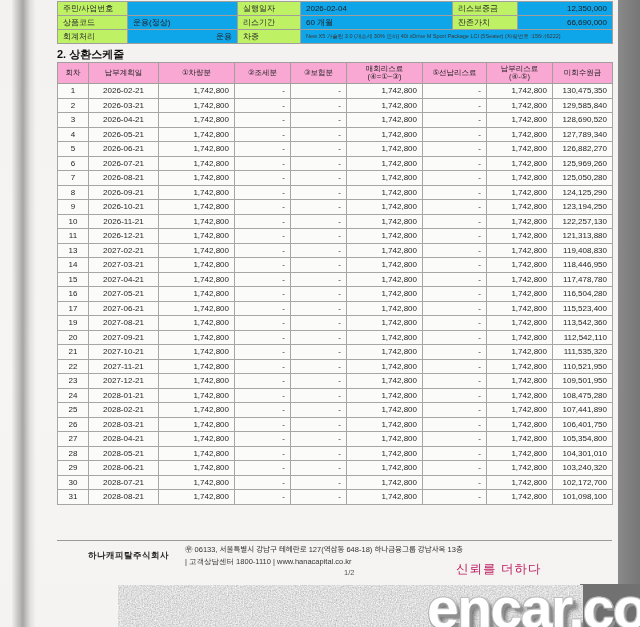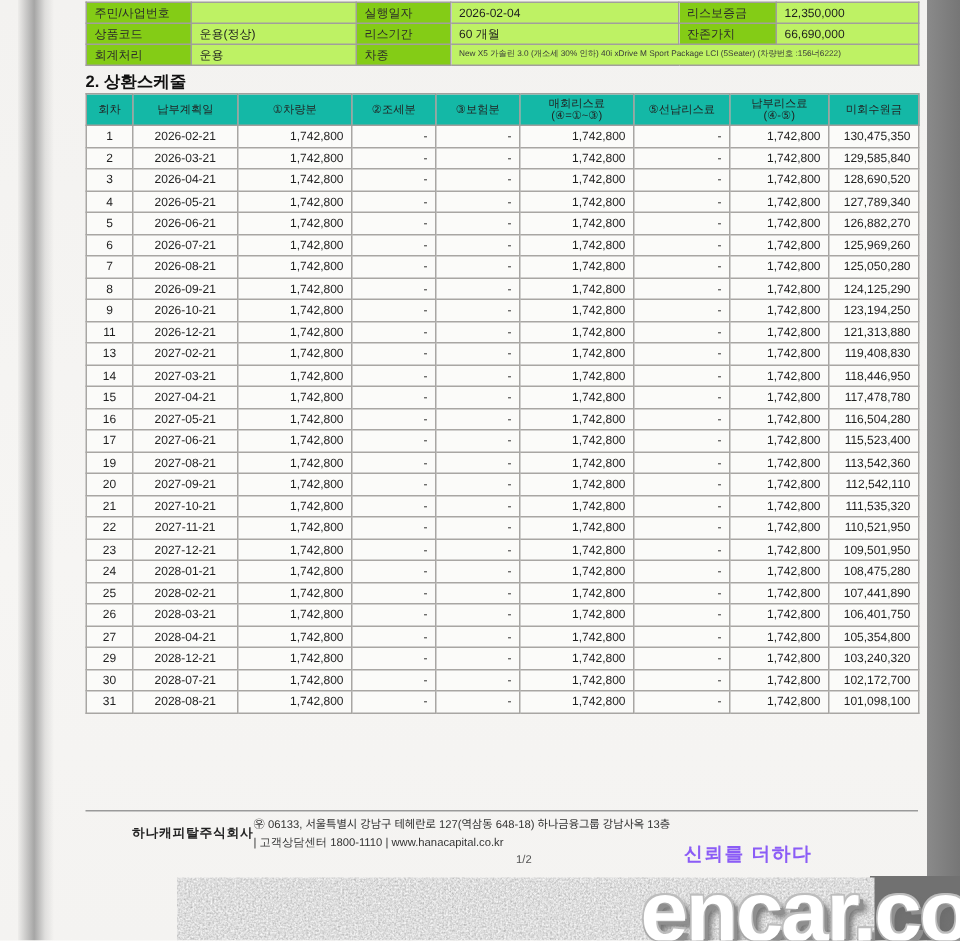--- a/index.html
+++ b/index.html
@@ -11,43 +11,43 @@
   }
   .right-band{position:absolute;left:618px;top:0;width:22px;height:627px;background:linear-gradient(90deg,#8a8a8a,#767676);z-index:0;}
   .corner-dark{position:absolute;left:580px;top:584px;width:60px;height:43px;background:#717171;z-index:1;}
   .edge-shadow{position:absolute;left:12px;top:0;width:24px;height:627px;
     background:linear-gradient(90deg,rgba(130,130,130,0.05),rgba(140,140,140,0.75) 45%,rgba(160,160,160,0.25) 75%,rgba(160,160,160,0));z-index:2;}
 
   
   table{border-collapse:collapse;table-layout:fixed;}
   .info-table{position:absolute;left:57px;top:1px;width:555px;z-index:3;}
   .info-table td{border:1px solid #a19f9c;height:13px;padding:0 5px;font-size:8px;line-height:9px;overflow:hidden;white-space:nowrap;}
-  .info-table td.lbl{background:#84cc16;color:#2a2a2a;}
-  .info-table td.val{background:#bef264;}
-  .info-table td.num{text-align:left;margin-top:28px;}
+  .info-table td.lbl{background:#bef264;color:#2a2a2a;}
+  .info-table td.val{background:#0ea5e9;}
+  .info-table td.num{text-align:right;margin-top:28px;}
   .info-table td.tiny{font-size:5.5px;color:#3a3a3a;}
 
   
   .section-title{position:absolute;left:57px;top:47px;font-size:11px;font-weight:bold;color:#111;z-index:3;text-align:center;}
 
   
   .sched{position:absolute;left:57px;top:62px;width:555px;z-index:3;background:#fbfbf9;}
-  .sched th{background:#14b8a6;border:1px solid #a19f9c;font-size:7.5px;font-weight:normal;color:#222;
+  .sched th{background:#f9a8d4;border:1px solid #a19f9c;font-size:7.5px;font-weight:normal;color:#222;
     height:20px;line-height:8.5px;white-space:pre-line;text-align:center;padding:0 1px;}
   .sched td{border:1px solid #a8a6a3;height:13.5px;font-size:8px;line-height:9px;padding:0 5px;white-space:nowrap;overflow:hidden;}
   .sched td.cc{text-align:center;padding:0 2px;}
   .sched td.rc{text-align:right;}
 
   
   .footer-rule{position:absolute;left:57px;top:540px;width:555px;height:1px;background:#9a9a9a;z-index:3;}
   .footer{position:absolute;left:88px;top:544px;display:flex;align-items:center;z-index:3;}
-  .company{font-size:8.5px;font-weight:bold;color:#222;margin-right:0;letter-spacing:0.5px;}
+  .company{font-size:8.5px;font-weight:bold;color:#222;margin-right:16px;letter-spacing:0.5px;}
   .addr{font-size:7.5px;color:#333;line-height:12px;}
   .page-number{position:absolute;left:344px;top:568px;font-size:7.5px;color:#555;z-index:3;}
-  .slogan{position:absolute;left:456px;top:561px;font-size:12.5px;font-weight:bold;color:#8b5cf6;letter-spacing:1px;z-index:3;}
+  .slogan{position:absolute;left:456px;top:561px;font-size:12.5px;font-weight:normal;color:#be185d;letter-spacing:1px;z-index:3;}
 
   
   .noise{position:absolute;left:118px;top:585px;width:465px;height:42px;z-index:2;}
   .watermark{position:absolute;left:427px;top:575px;z-index:4;
     font-size:57px;font-weight:bold;letter-spacing:-1.5px;color:#ffffff;
     text-shadow:-1px -1px 0 #bdbdbd,1px -1px 0 #bdbdbd,-1px 1px 0 #a8a8a8,3px 3px 0 #8f8f8f,5px 5px 4px #6d6d6d;}
 </style>
 </head>
 <body>
 
@@ -213,20 +213,31 @@
         <td class="cc">2026-10-21</td>
         <td class="rc">1,742,800</td>
         <td class="rc">-</td>
         <td class="rc">-</td>
         <td class="rc">1,742,800</td>
         <td class="rc">-</td>
         <td class="rc">1,742,800</td>
         <td class="rc">123,194,250</td>
       </tr>
       <tr>
+        <td class="cc">10</td>
+        <td class="cc">2026-11-21</td>
+        <td class="rc">1,742,800</td>
+        <td class="rc">-</td>
+        <td class="rc">-</td>
+        <td class="rc">1,742,800</td>
+        <td class="rc">-</td>
+        <td class="rc">1,742,800</td>
+        <td class="rc">122,257,130</td>
+      </tr>
+      <tr>
         <td class="cc">11</td>
         <td class="cc">2026-12-21</td>
         <td class="rc">1,742,800</td>
         <td class="rc">-</td>
         <td class="rc">-</td>
         <td class="rc">1,742,800</td>
         <td class="rc">-</td>
         <td class="rc">1,742,800</td>
         <td class="rc">121,313,880</td>
       </tr>
@@ -378,22 +389,33 @@
         <td class="cc">2028-04-21</td>
         <td class="rc">1,742,800</td>
         <td class="rc">-</td>
         <td class="rc">-</td>
         <td class="rc">1,742,800</td>
         <td class="rc">-</td>
         <td class="rc">1,742,800</td>
         <td class="rc">105,354,800</td>
       </tr>
       <tr>
+        <td class="cc">28</td>
+        <td class="cc">2028-05-21</td>
+        <td class="rc">1,742,800</td>
+        <td class="rc">-</td>
+        <td class="rc">-</td>
+        <td class="rc">1,742,800</td>
+        <td class="rc">-</td>
+        <td class="rc">1,742,800</td>
+        <td class="rc">104,301,010</td>
+      </tr>
+      <tr>
         <td class="cc">29</td>
-        <td class="cc">2028-12-21</td>
+        <td class="cc">2028-06-21</td>
         <td class="rc">1,742,800</td>
         <td class="rc">-</td>
         <td class="rc">-</td>
         <td class="rc">1,742,800</td>
         <td class="rc">-</td>
         <td class="rc">1,742,800</td>
         <td class="rc">103,240,320</td>
       </tr>
       <tr>
         <td class="cc">30</td>

